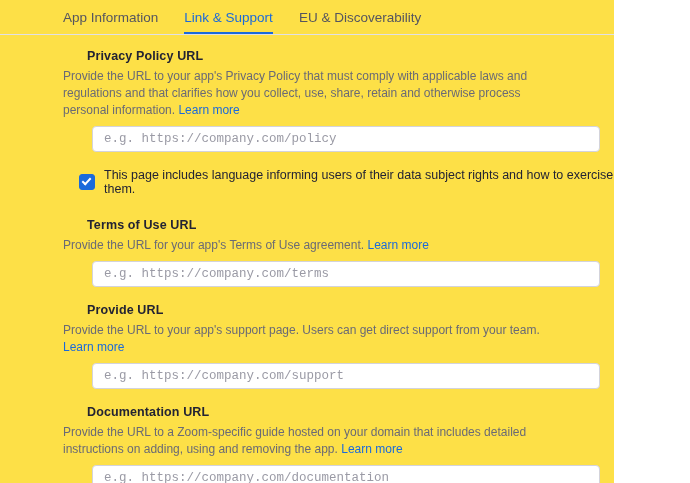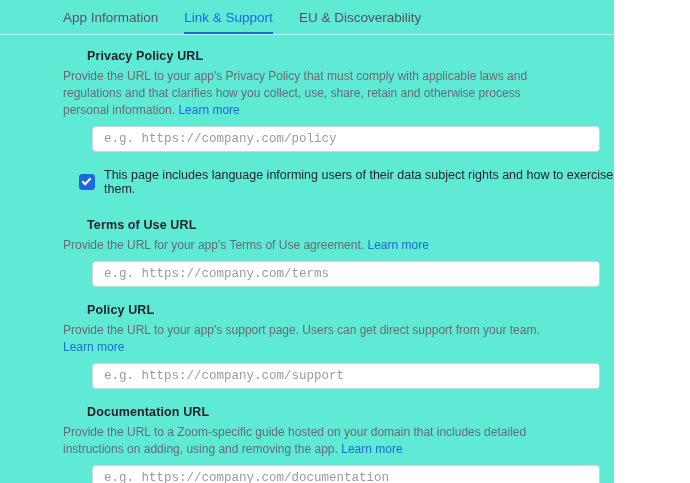--- a/index.html
+++ b/index.html
@@ -11,21 +11,21 @@
     width: 690px;
     height: 483px;
     font-family: "Liberation Sans", sans-serif;
     color: #232333;
     overflow: hidden;
   }
   .page {
     position: relative;
     width: 614px;
     height: 483px;
-    background: #5eead4;
+    background: #fde047;
   }
   
   .tabs {
     display: flex;
     align-items: flex-end;
     border-bottom: 1px solid #e0e0e6;
     padding-left: 63px;
     height: 35px;
     box-sizing: border-box;
   }
@@ -160,21 +160,21 @@
     <div class="field">
       <div class="field-label">Terms of Use URL</div>
       <div class="field-desc">
         <span>Provide the URL for your app's Terms of Use agreement.</span>
         <span class="sep"> </span><a class="learn-more">Learn more</a>
       </div>
       <input class="text-input" type="text" placeholder="e.g. https://company.com/terms" style="">
     </div>
 
     <div class="field">
-      <div class="field-label">Policy URL</div>
+      <div class="field-label">Provide URL</div>
       <div class="field-desc">
         <span>Provide the URL to your app's support page. Users can get direct support from your team.</span>
         <span class="sep"> </span><a class="learn-more">Learn more</a>
       </div>
       <input class="text-input" type="text" placeholder="e.g. https://company.com/support" style="">
     </div>
 
     <div class="field">
       <div class="field-label">Documentation URL</div>
       <div class="field-desc">

